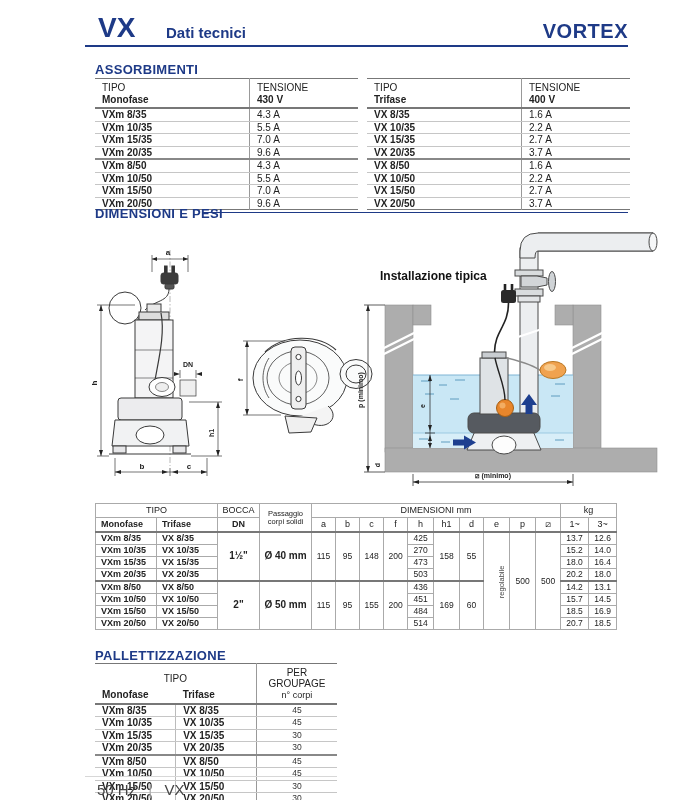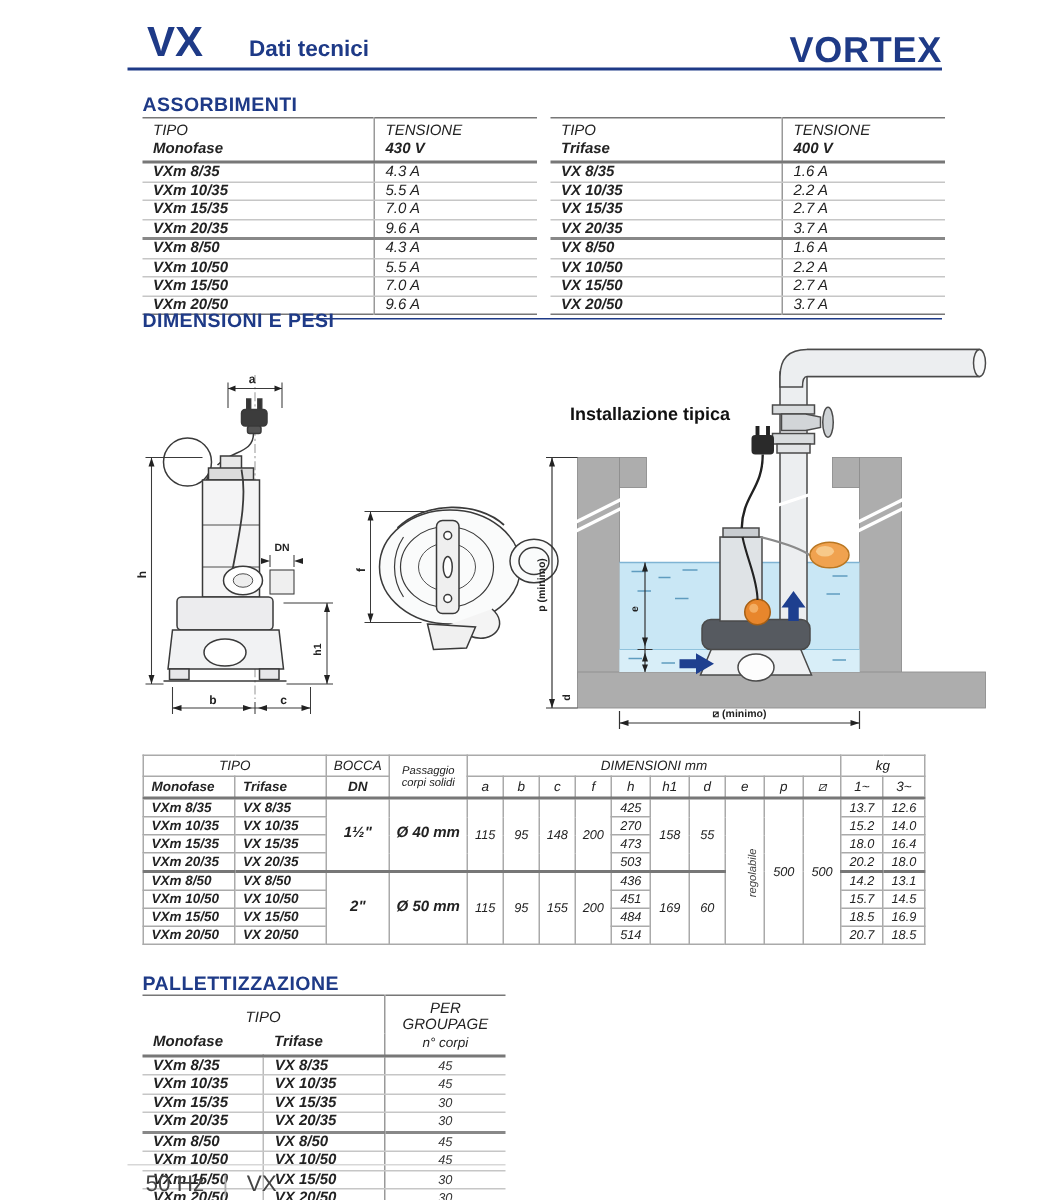--- a/index.html
+++ b/index.html
@@ -2,29 +2,29 @@
 <html><head>
 <meta charset="utf-8">
 <style>
   html,body { margin:0; padding:0; background:#fff; }
   .page { position:relative; width:700px; height:800px; background:#ffffff;
           font-family:"Liberation Sans", sans-serif; color:#222; overflow:hidden; }
 
   
   .hdr-product { position:absolute; left:98px; top:12px; font-size:28px; font-weight:bold; color:#1e3a87; letter-spacing:0; }
   .hdr-subtitle { position:absolute; left:166px; top:24px; font-size:15px; font-weight:bold; color:#1e3a87; }
-  .hdr-brand { position:absolute; left:478px; top:20px; width:150px; text-align:right; font-size:24px; font-weight:bold; color:#1e3a87; letter-spacing:0.5px; }
+  .hdr-brand { position:absolute; left:478px; top:20px; width:150px; text-align:right; font-size:20px; font-weight:bold; color:#1e3a87; letter-spacing:0.5px; }
   .hdr-rule { position:absolute; left:85px; top:45px; width:543px; height:2px; background:#1e3a87; }
 
   
   .sec-title { position:absolute; font-size:13px; font-weight:bold; color:#1e3a87; letter-spacing:0.3px; }
   .sec-rule { position:absolute; height:1px; background:#1e3a87; }
 
   
-  table { border-collapse:collapse; table-layout:fixed;font-style:italic; }
+  table { border-collapse:collapse; table-layout:fixed; }
   .stable { position:absolute; width:263px; font-size:10px; border-top:1px solid #777; border-bottom:1px solid #777; }
   .stable th, .stable td { padding:0 7px; height:11.5px; line-height:1.1; font-weight:normal; }
   .stable .c1 { width:140px; text-align:left; border-right:1px solid #999; }
   .stable .c2 { text-align:left; }
   .stable thead .r1 th { padding-top:3px; }
   .stable thead .r2 th { font-weight:bold; padding-bottom:2px; }
   .stable thead { border-bottom:2px solid #777; }
   .stable tbody td { border-bottom:1px solid #c6c6c6; }
   .stable tbody tr:last-child td { border-bottom:none; }
   .stable tbody tr.grp td { border-top:2px solid #888; }

